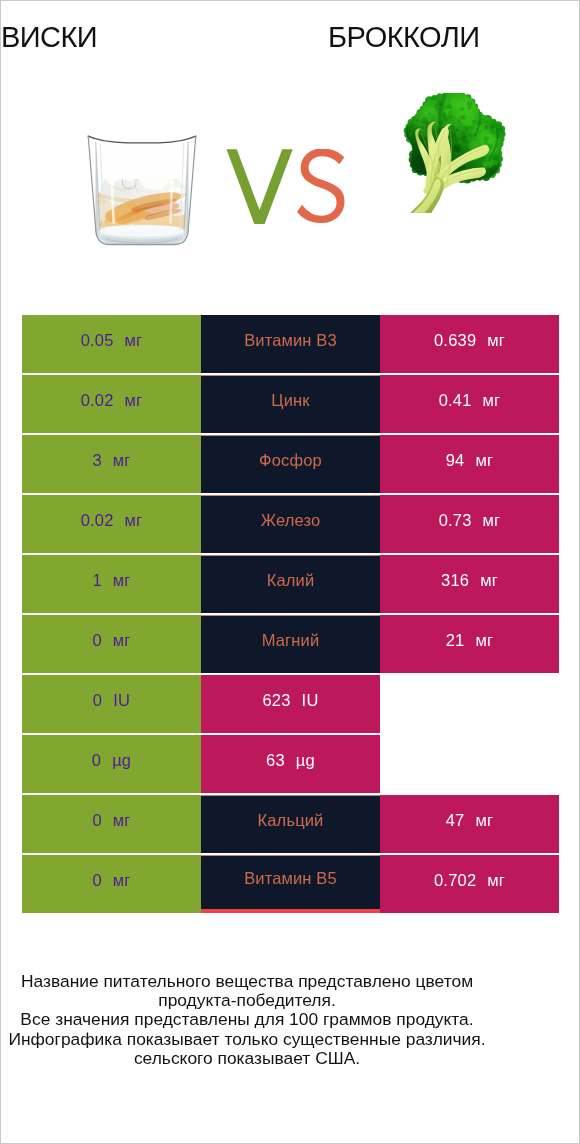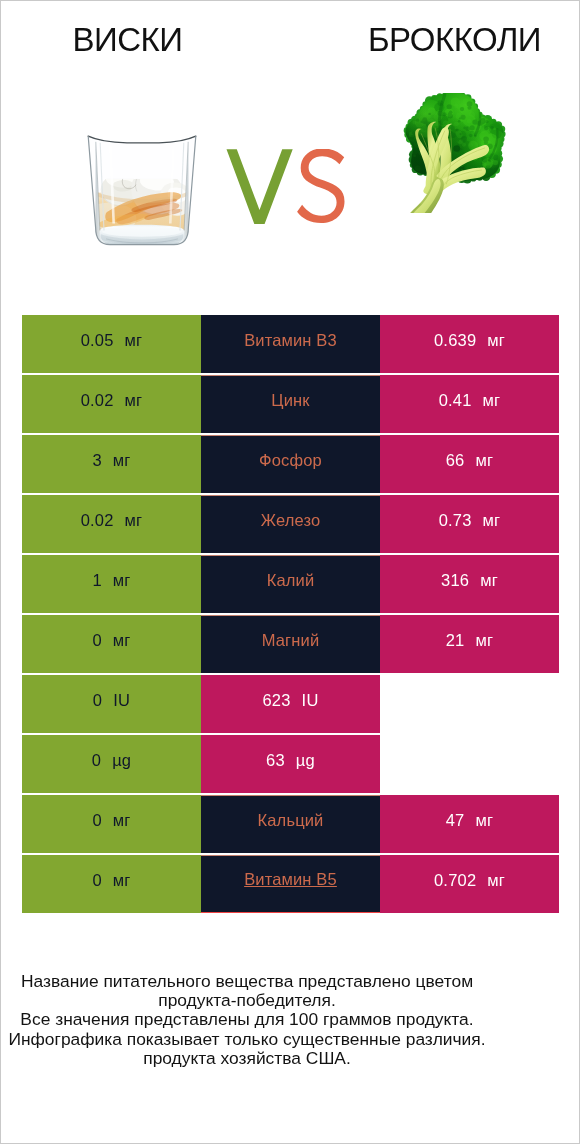--- a/index.html
+++ b/index.html
@@ -14,22 +14,22 @@
   .page{
     position:relative;width:580px;height:1144px;
     box-sizing:border-box;
     border:1px solid #c9c9c9;
     background:#fff;
   }
   
   .titles{position:absolute;top:0;left:0;width:580px;height:60px;}
   .title{
     position:absolute;top:20px;
-    font-size:33px;font-weight:400;color:#111;
-    letter-spacing:-0.55px;text-align:center;white-space:nowrap;
+    font-size:29px;font-weight:400;color:#111;
+    letter-spacing:-0.55px;text-align:left;white-space:nowrap;
     text-transform:uppercase;
   }
   .title-left{left:0;width:253px;}
   .title-right{left:327px;width:253px;}
 
   
   .hero{position:absolute;top:60px;left:0;width:580px;height:220px;}
   .glass-wrap{position:absolute;left:86px;top:73px;width:110px;height:113px;}
   .vs{position:absolute;left:225px;top:88px;width:124px;height:76px;overflow:visible;}
   .brocc-wrap{position:absolute;left:391px;top:32px;width:118px;height:120px;}
@@ -37,27 +37,27 @@
   
   .table{position:absolute;left:21px;top:314px;width:537px;}
   .row{display:flex;height:58px;margin-bottom:2px;}
   .row:last-child{margin-bottom:0;}
   .cell{
     width:179px;box-sizing:border-box;
     display:flex;align-items:center;justify-content:center;
     white-space:nowrap;
     padding-bottom:8px;
   }
-  .cell.left{background:#82a730;color:#0f172a;}
+  .cell.left{background:#82a730;color:#4c1d95;}
   .cell.right{background:#be185d;color:#ffffff;}
   .cell.mid{background:#0f172a;color:#cc6a4c;
     font-size:16.5px;padding-bottom:9px;font-weight:400;letter-spacing:0.15px;
     border-top:1px solid #c4806d;}
   .row:first-child .cell.mid{border-top:1px solid transparent;}
-  .row:last-child .cell.mid{border-bottom:1px solid #ef4444;text-decoration:underline;}
+  .row:last-child .cell.mid{border-bottom:4px solid #ef4444;}
   .val{font-size:16.5px;font-weight:400;letter-spacing:0.2px;}
   .unit{font-size:16.5px;font-weight:400;margin-left:11px;letter-spacing:0.2px;}
 
   
   .footer{
     position:absolute;left:0;top:971px;width:492px;
     text-align:center;color:#131313;
     font-size:17.4px;line-height:19.2px;font-weight:400;
   }
   .footer div{white-space:nowrap;}
@@ -582,21 +582,21 @@
       </div>
       <div class="row">
         <div class="cell left">
           <span class="val">3</span>
           <span class="unit">мг</span>
         </div>
         <div class="cell mid">
           <span>Фосфор</span>
         </div>
         <div class="cell right">
-          <span class="val">66</span>
+          <span class="val">94</span>
           <span class="unit">мг</span>
         </div>
       </div>
       <div class="row">
         <div class="cell left">
           <span class="val">0.02</span>
           <span class="unit">мг</span>
         </div>
         <div class="cell mid">
           <span>Железо</span>
@@ -678,16 +678,16 @@
           <span class="unit">мг</span>
         </div>
       </div>
     </div>
 
   <div class="footer">
       <div>Название питательного вещества представлено цветом</div>
       <div>продукта-победителя.</div>
       <div>Все значения представлены для 100 граммов продукта.</div>
       <div>Инфографика показывает только существенные различия.</div>
-      <div>продукта хозяйства США.</div>
+      <div>сельского показывает США.</div>
     </div>
 
 </div>
 
 </body></html>

